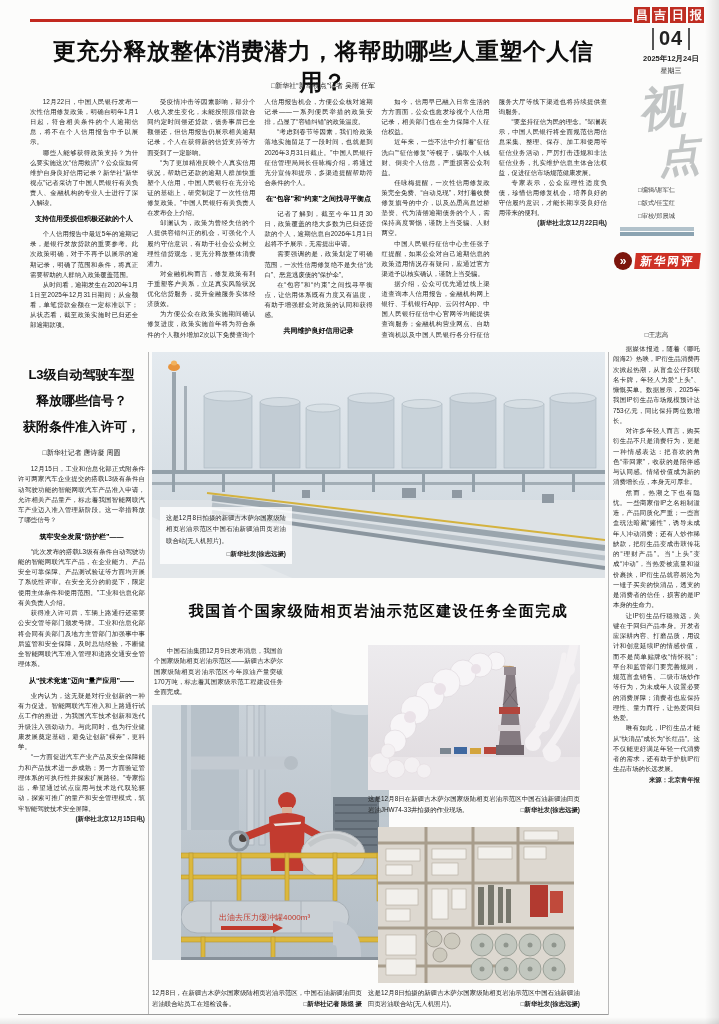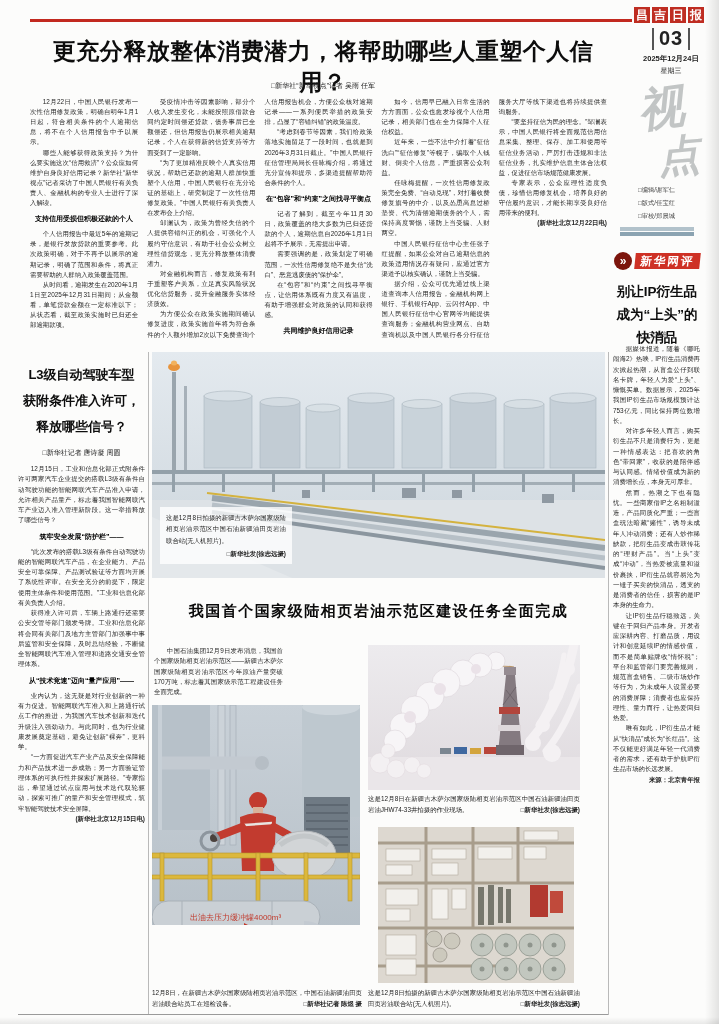--- a/index.html
+++ b/index.html
@@ -66,21 +66,21 @@
 
   <div class="abs" style="left:634px;top:7px;width:74px;">
     <div class="mast-chars">
       <span>昌</span>
       <span>吉</span>
       <span>日</span>
       <span>报</span>
     </div>
     <div class="pageno">
       <span class="bar"></span>
-      <span class="num">03</span>
+      <span class="num">04</span>
       <span class="bar"></span>
     </div>
     <div class="mdate">2025年12月24日</div>
     <div class="mweek">星期三</div>
   </div>
 
   <div class="abs h1" style="left:33px;top:36px;width:580px;">更充分释放整体消费潜力，将帮助哪些人重塑个人信用？</div>
   <div class="abs byline" style="left:33px;top:81px;width:580px;">□新华社“新华视点”记者 吴雨 任军</div>
 
   <div class="abs cols5" style="left:30px;top:97px;width:577px;">
@@ -105,22 +105,22 @@
       <p>任咏梅提醒，一次性信用修复政策完全免费、“自动兑现”，对打着收费修复旗号的中介，以及怂恿高息过桥垫资、代为清偿逾期债务的个人，需保持高度警惕，谨防上当受骗、人财两空。</p>
       <p>中国人民银行征信中心主任张子红提醒，如果公众对自己逾期信息的政策适用情况存有疑问，应通过官方渠道予以核实确认，谨防上当受骗。</p>
       <p>据介绍，公众可优先通过线上渠道查询本人信用报告，金融机构网上银行、手机银行App、云闪付App、中国人民银行征信中心官网等均能提供查询服务；金融机构营业网点、自助查询机以及中国人民银行各分行征信服务大厅等线下渠道也将持续提供查询服务。</p>
       <p>“要坚持征信为民的理念。”邹澜表示，中国人民银行将全面规范信用信息采集、整理、保存、加工和使用等征信业务活动，严厉打击违规和非法征信业务，扎实维护信息主体合法权益，促进征信市场规范健康发展。</p>
       <p>专家表示，公众应理性适度负债，珍惜信用修复机会，培养良好的守信履约意识，才能长期享受良好信用带来的便利。</p>
       <p class="dateline">(新华社北京12月22日电)</p>
     </div>
 
   <div class="abs" style="left:18px;top:356px;width:127px;">
     <div class="l3-head" style="margin-top:6px;">L3级自动驾驶车型</div>
+    <div class="l3-head">释放哪些信号？</div>
     <div class="l3-head">获附条件准入许可，</div>
-    <div class="l3-head">释放哪些信号？</div>
     <div class="byline" style="margin:8px 0 6px 0;">□新华社记者 唐诗凝 周圆</div>
     <div class="body-flow" style="height:540px;">
         <p>12月15日，工业和信息化部正式附条件许可两家汽车企业提交的搭载L3级有条件自动驾驶功能的智能网联汽车产品准入申请，允许相关产品量产，标志着我国智能网联汽车产业迈入准入管理新阶段。这一举措释放了哪些信号？</p>
         <h4>筑牢安全发展“防护栏”——</h4>
         <p>“此次发布的搭载L3级有条件自动驾驶功能的智能网联汽车产品，在企业能力、产品安全可靠保障、产品测试验证等方面均开展了系统性评审。在安全充分的前提下，限定使用主体条件和使用范围。”工业和信息化部有关负责人介绍。</p>
         <p>获得准入许可后，车辆上路通行还需要公安交管等部门颁发号牌。工业和信息化部将会同有关部门及地方主管部门加强事中事后监管和安全保障，及时总结经验，不断健全智能网联汽车准入管理和道路交通安全管理体系。</p>
         <h4>从“技术竞速”迈向“量产应用”——</h4>
         <p>业内认为，这无疑是对行业创新的一种有力促进。智能网联汽车准入和上路通行试点工作的推进，为我国汽车技术创新和迭代升级注入强劲动力。与此同时，也为行业健康发展奠定基础，避免让创新“裸奔”，更科学。</p>
         <p>“一方面促进汽车产业产品及安全保障能力和产品技术进一步成熟；另一方面验证管理体系的可执行性并探索扩展路径。”专家指出，希望通过试点应用与技术迭代双轮驱动，探索可推广的量产和安全管理模式，筑牢智能驾驶技术安全屏障。</p>
         <p class="dateline">(新华社北京12月15日电)</p>
@@ -198,21 +198,21 @@
       <span>这是12月8日拍摄的新疆吉木萨尔国家级陆相页岩油示范区中国石油新疆油田页岩油联合站(无人机照片)。</span>
       <span class="credit">□新华社发(徐志远摄)</span>
     </div>
   </div>
 
   <div class="abs h2" style="left:152px;top:602px;width:453px;">我国首个国家级陆相页岩油示范区建设任务全面完成</div>
   <div class="abs cols2" style="left:154px;top:646px;width:270px;">
       <p>中国石油集团12月9日发布消息，我国首个国家级陆相页岩油示范区——新疆吉木萨尔国家级陆相页岩油示范区今年原油产量突破170万吨，标志着其国家级示范工程建设任务全面完成。</p>
     </div>
 
-  <div class="abs photo" style="left:152px;top:705px;width:208px;height:220px;">
+  <div class="abs photo" style="left:152px;top:705px;width:208px;height:255px;padding-left:29px;">
     <svg width="208" height="279" viewBox="0 0 208 279">
       <defs>
         <linearGradient id="wbg" x1="0" y1="0" x2="0" y2="1">
           <stop offset="0" stop-color="#c9d1d8"></stop>
             <stop offset="1" stop-color="#b2bcc4"></stop>
         </linearGradient>
       </defs>
       <rect width="208" height="279" fill="url(#wbg)"></rect>
 
       <rect x="0" y="0" width="58" height="125" fill="#b7c1c9"></rect>
@@ -429,24 +429,20 @@
     <div>□审校/郑晨城</div>
   </div>
   <div class="abs sb-bar1" style="left:620px;top:227px;width:74px;"></div>
   <div class="abs sb-bar2" style="left:620px;top:232px;width:74px;"></div>
 
   <div class="abs badge" style="left:614px;top:252px;width:86px;">
     <span class="cir">»</span>
     <span class="tag">新华网评</span>
   </div>
 
-  <div class="abs sb-h2" style="left:610px;top:280px;width:94px;">
-    <div>别让IP衍生品</div>
-    <div>成为“上头”的快消品</div>
-  </div>
   <div class="abs sb-byline" style="left:613px;top:331px;width:87px;">□王志高</div>
   <div class="abs body-flow" style="left:613px;top:344px;width:87px;height:662px;">
       <p>据媒体报道，随着《哪吒闹海2》热映，IP衍生品消费再次掀起热潮，从盲盒公仔到联名卡牌，年轻人为爱“上头”、慷慨买单。数据显示，2025年我国IP衍生品市场规模预计达753亿元，同比保持两位数增长。</p>
       <p>对许多年轻人而言，购买衍生品不只是消费行为，更是一种情感表达：把喜欢的角色“带回家”，收获的是陪伴感与认同感。情绪价值成为新的消费增长点，本身无可厚非。</p>
       <p>然而，热潮之下也有隐忧。一些商家借IP之名粗制滥造，产品同质化严重；一些盲盒玩法暗藏“赌性”，诱导未成年人冲动消费；还有人炒作稀缺款，把衍生品变成击鼓传花的“理财产品”。当“上头”变成“冲动”，当热爱被流量和溢价裹挟，IP衍生品就容易沦为一锤子买卖的快消品，透支的是消费者的信任，损害的是IP本身的生命力。</p>
       <p>让IP衍生品行稳致远，关键在于回归产品本身。开发者应深耕内容、打磨品质，用设计和创意延续IP的情感价值，而不是简单贴牌收“情怀税”；平台和监管部门要完善规则，规范盲盒销售、二级市场炒作等行为，为未成年人设置必要的消费屏障；消费者也应保持理性、量力而行，让热爱回归热爱。</p>
       <p>唯有如此，IP衍生品才能从“快消品”成长为“长红品”。这不仅能更好满足年轻一代消费者的需求，还有助于护航IP衍生品市场的长远发展。</p>
       <p class="dateline">来源：北京青年报</p>
     </div>
 

